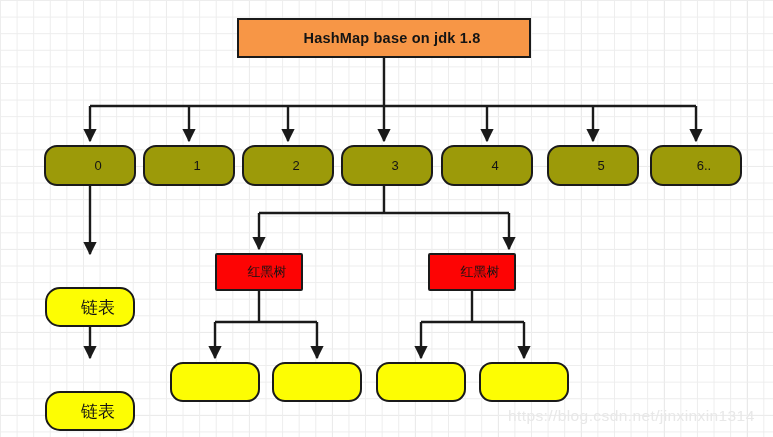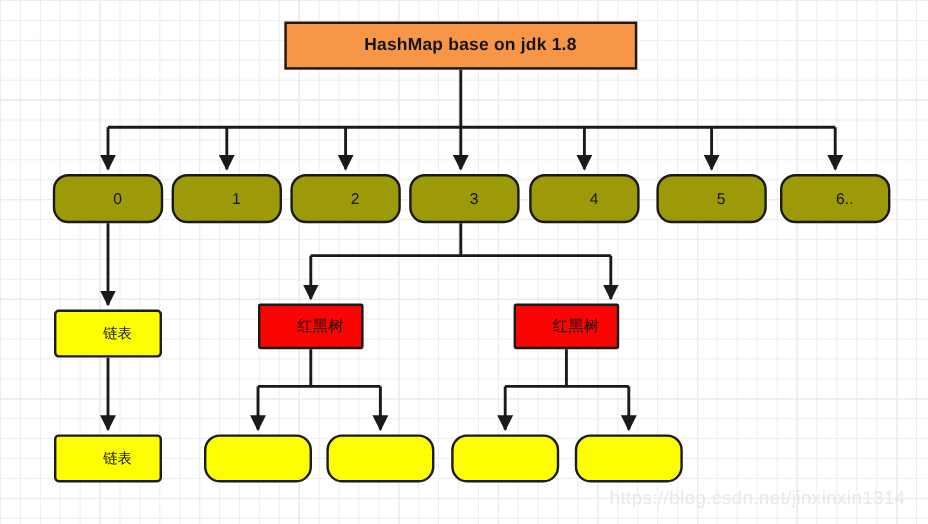--- a/index.html
+++ b/index.html
@@ -50,22 +50,23 @@
     font-weight: bold;
     letter-spacing: 0.2px;
   }
   .node-bucket {
     background: #9c9a09;
     border-radius: 13px;
     font-size: 13px;
   }
   .node-list {
     background: #fdfd03;
-    border-radius: 4px;
-    font-size: 12px;
+    border-radius: 15px;
+    font-size: 17px;
+    margin-top: 29px;
   }
   .node-tree {
     background: #fd0404;
     border-radius: 2px;
     font-size: 13px;
   }
   .node-leaf {
     background: #fdfd03;
     border-radius: 13px;
     font-size: 13px;

